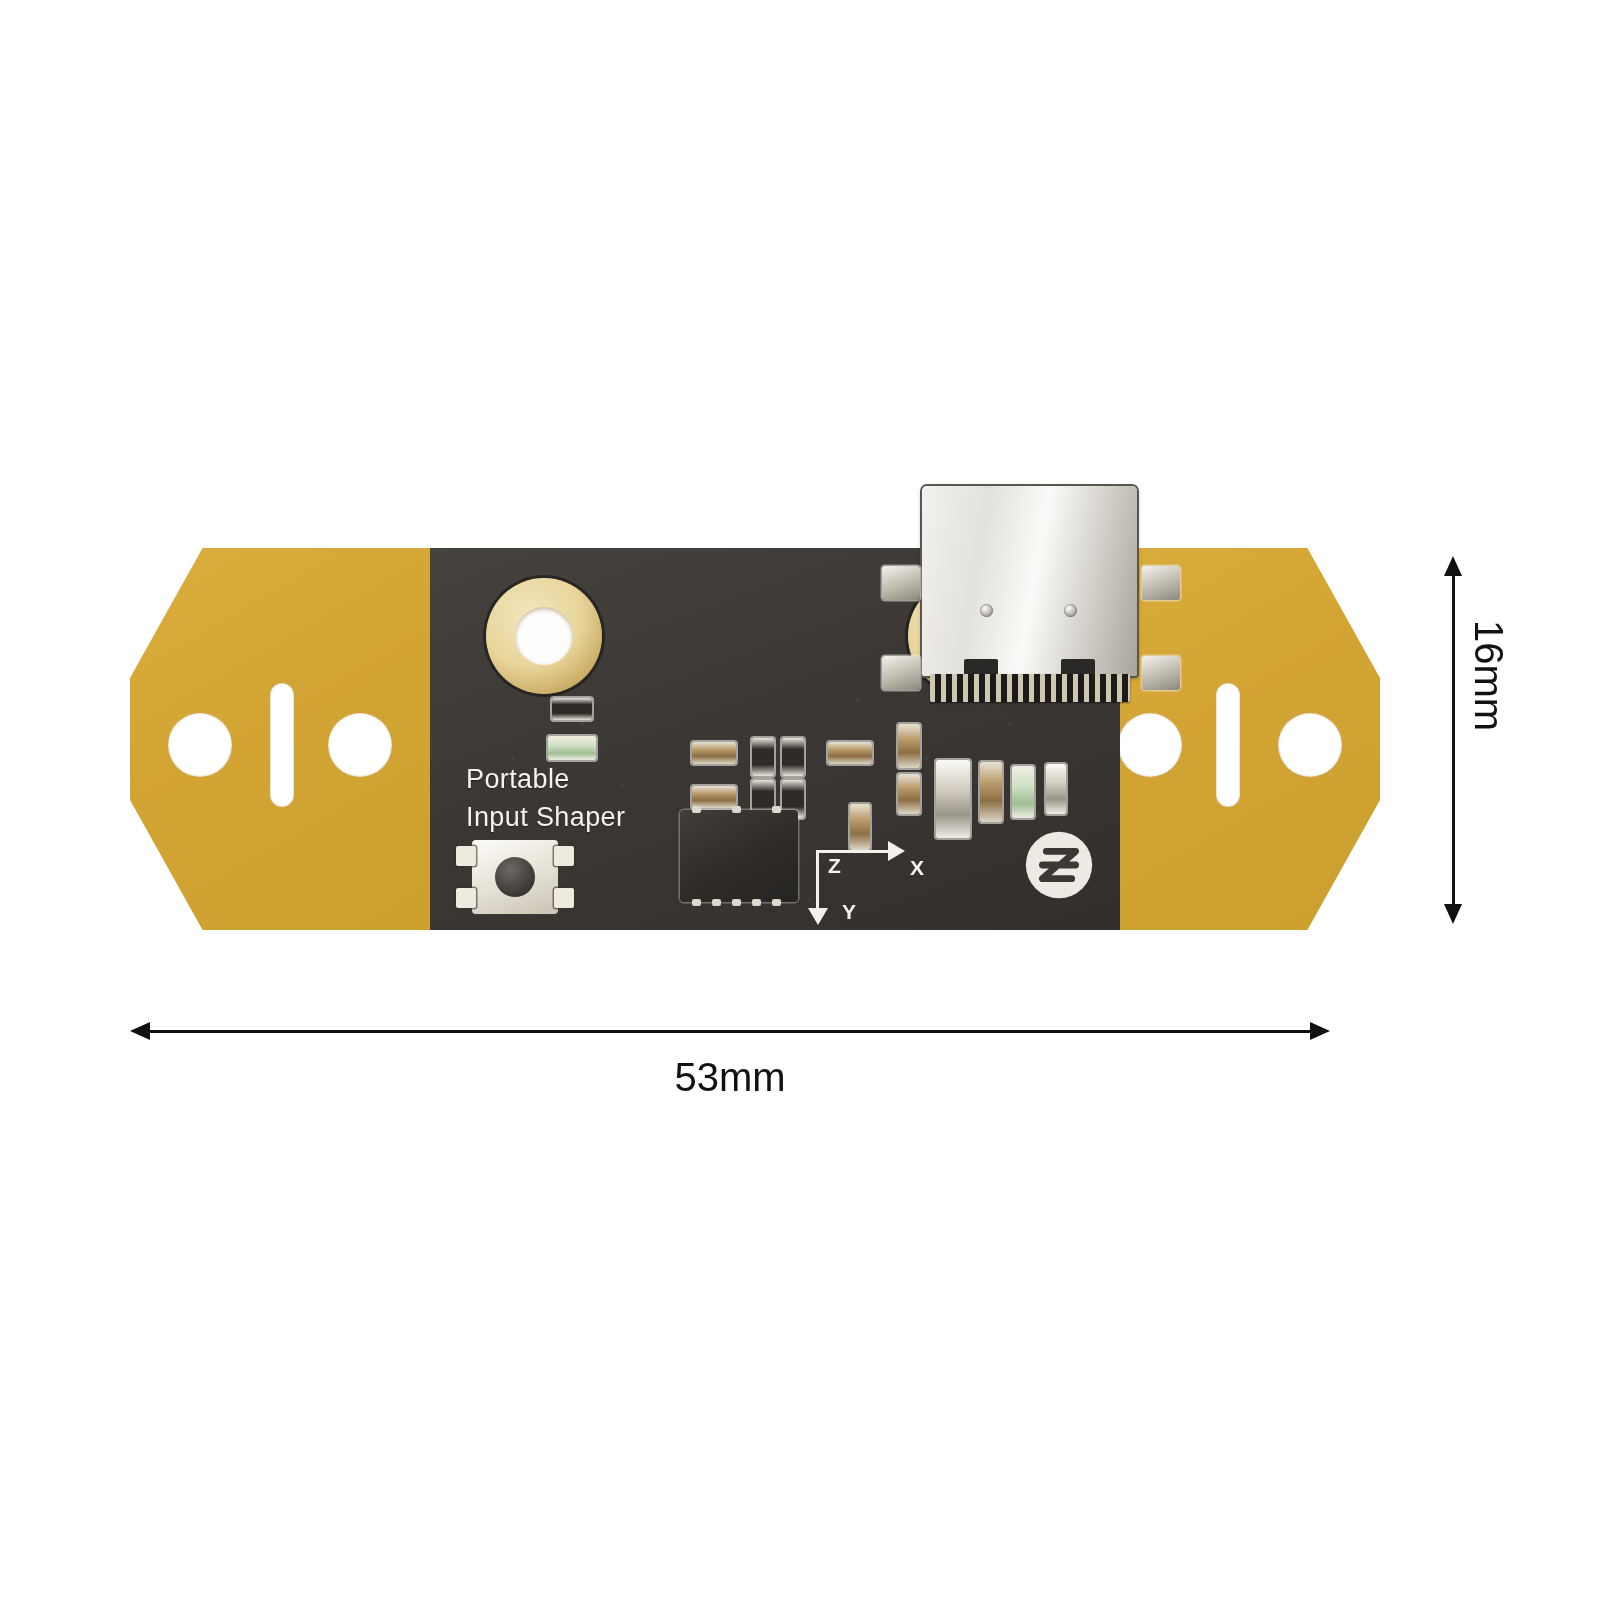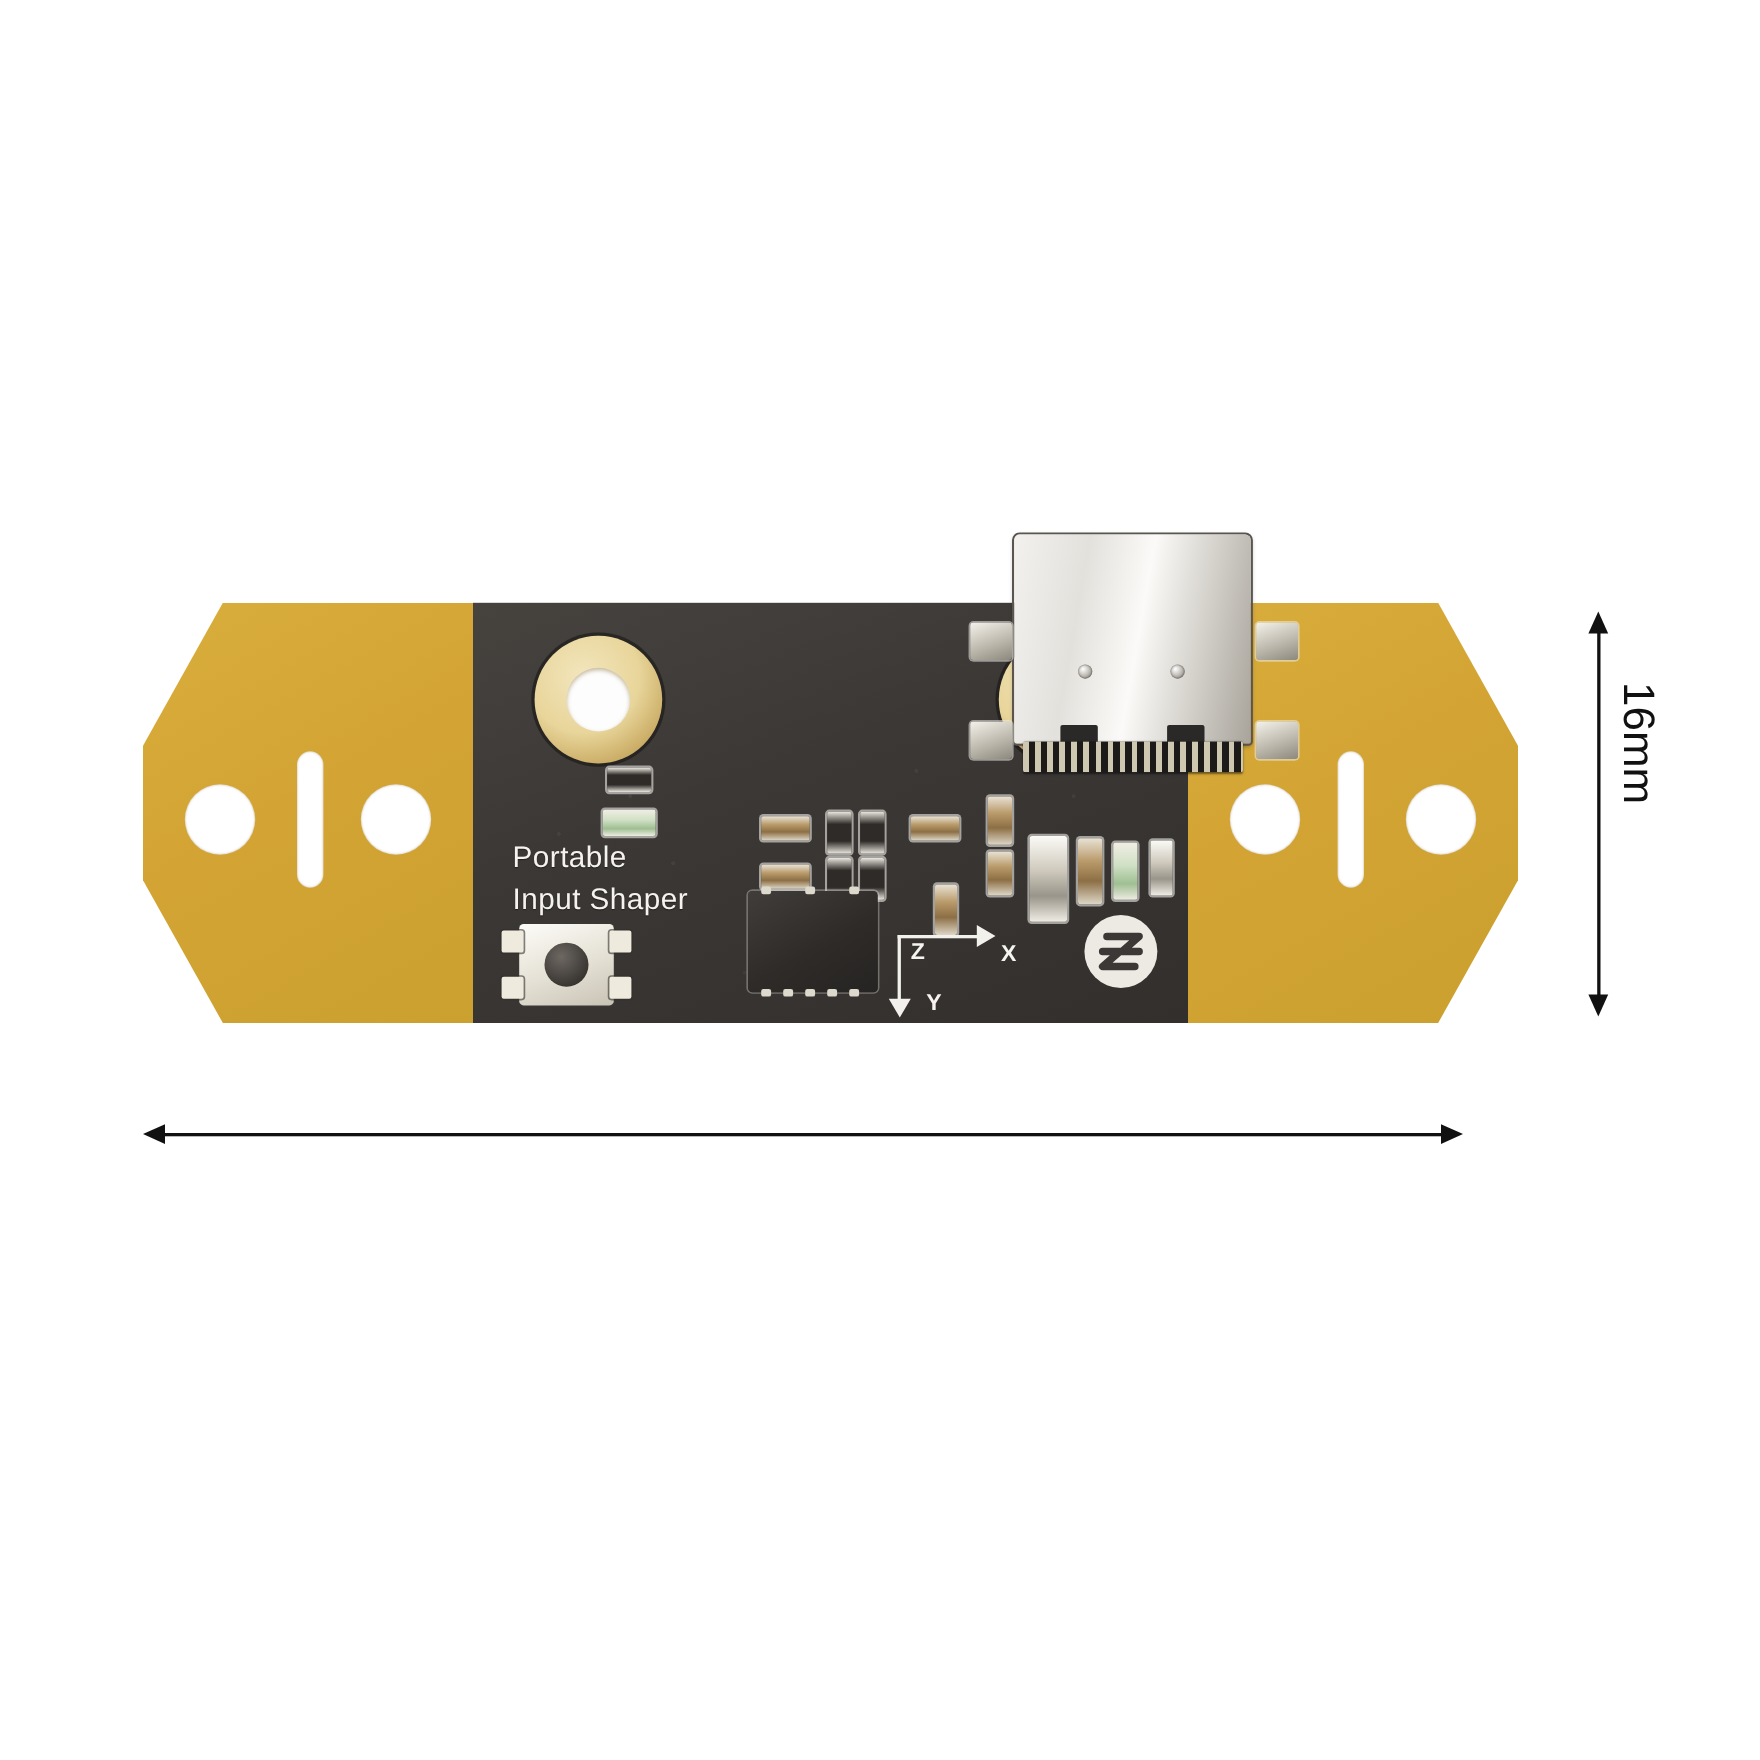--- a/index.html
+++ b/index.html
@@ -17,21 +17,21 @@
       clip-path:polygon(0 34%,22% 0,100% 0,100% 100%,22% 100%,0 66%);}
   .wing.right{right:0;
       clip-path:polygon(0 0,78% 0,100% 34%,100% 66%,78% 100%,0 100%);}
 
   .wing .hole{position:absolute;background:#ffffff;border-radius:50%;
       box-shadow:inset 0 0 2px rgba(120,90,20,.55);}
   .wing .slot{position:absolute;background:#ffffff;border-radius:14px;
       box-shadow:inset 0 0 2px rgba(120,90,20,.55);}
 
   .core{position:absolute;left:300px;top:0;width:650px;height:382px;
-        background:linear-gradient(160deg,#46433f 0%,#3b3836 40%,#332f2d 100%);}
+        background:linear-gradient(160deg,#46433f 0%,#3b3836 40%,#332f2d 100%);padding-left:40px;}
 
   
   .core .traces{position:absolute;inset:0;opacity:.5;
      background-image:
        radial-gradient(circle at 22% 46%, rgba(255,255,255,.10) 0 1.5px, transparent 2px),
        radial-gradient(circle at 28% 62%, rgba(255,255,255,.10) 0 1.5px, transparent 2px),
        radial-gradient(circle at 18% 72%, rgba(255,255,255,.10) 0 1.5px, transparent 2px),
        radial-gradient(circle at 12% 55%, rgba(255,255,255,.09) 0 1.5px, transparent 2px),
        radial-gradient(circle at 62% 40%, rgba(255,255,255,.09) 0 1.5px, transparent 2px),
        radial-gradient(circle at 72% 55%, rgba(255,255,255,.09) 0 1.5px, transparent 2px),
@@ -213,20 +213,21 @@
       </div>
 
     </div>
   </div>
 
   <div class="dim-h">
     <div class="hl"></div>
     <div class="bar"></div>
     <div class="hr"></div>
   </div>
+  <div class="dim-h-label">53mm</div>
 
   <div class="dim-v">
     <div class="vt"></div>
     <div class="bar"></div>
     <div class="vb"></div>
   </div>
   <div class="dim-v-label">16mm</div>
 
 </div>
 

